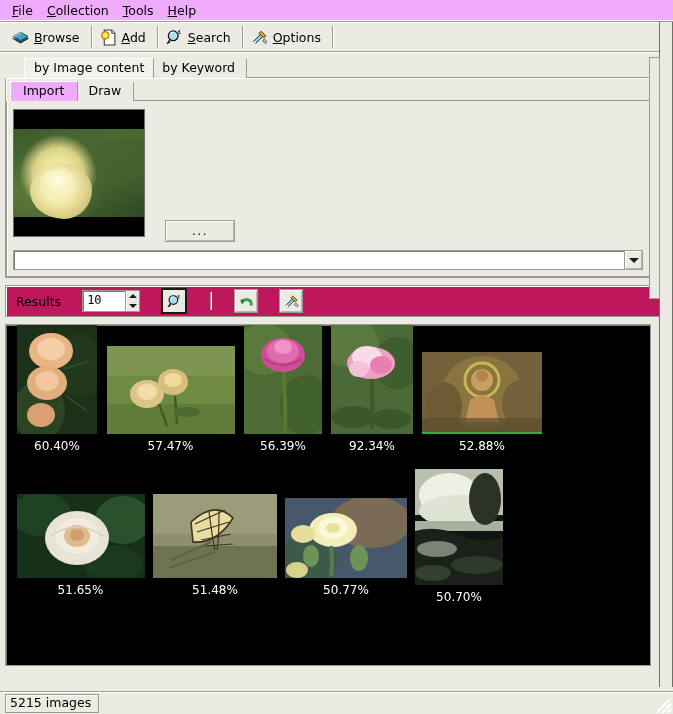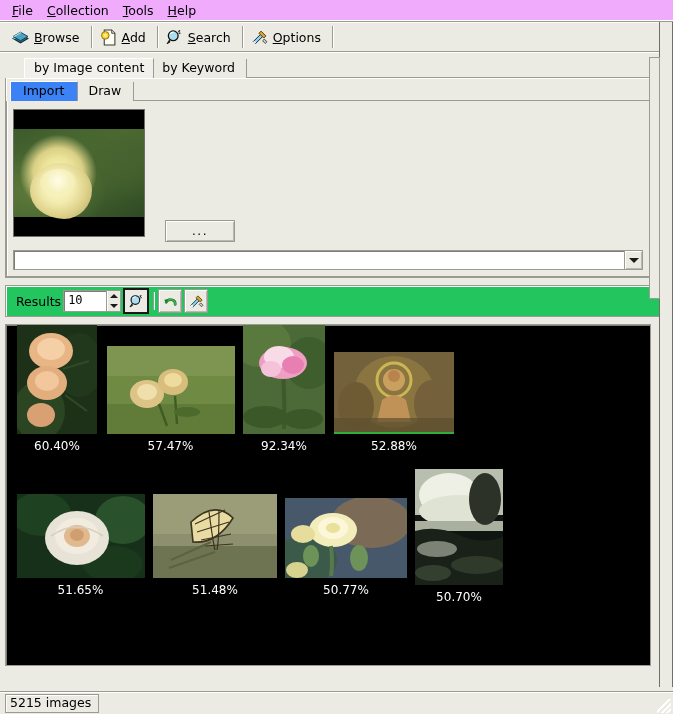--- a/index.html
+++ b/index.html
@@ -83,21 +83,21 @@
   }
   .tabrow2{
     display:flex;align-items:flex-end;height:20px;
     padding-left:4px;padding-top:3px;
   }
   .tab2{
     border:1px solid #9b9b93;border-bottom:none;
     background:#ebeae3;padding:2px 12px 3px 12px;
     font-size:12.5px;line-height:14px;margin-right:-1px;cursor:default;
   }
-  .tab2.sel{background:#3b82f6;border-top-color:#fff;border-left-color:#fff;}
+  .tab2.sel{background:#f0abfc;border-top-color:#fff;border-left-color:#fff;}
   .tab2.plain{border:none;border-right:1px solid #9b9b93;background:transparent;margin-right:0;}
   .tabrow2 .filler{flex:1;border-bottom:1px solid #9b9b93;height:100%;}
   .inner-body{
     border:1px solid #9b9b93;border-top:none;
     background:#ebeae3;
     box-shadow:inset 1px 0 0 #fff;
     padding:8px 6px 6px 6px;
     position:relative;
   }
   
@@ -155,22 +155,22 @@
   .combo-arrow i{
     display:block;width:0;height:0;
     border-left:5px solid transparent;border-right:5px solid transparent;
     border-top:5px solid #1a1a16;
   }
   
   .results-bar{
     margin:7px 4px 0 5px;
     border:1px solid #9b9b93;
     box-shadow:inset 1px 1px 0 #fff;
-    background:#22c55e;
-    height:30px;display:flex;align-items:center;padding-left:10px;gap:2px;
+    background:#be185d;
+    height:30px;display:flex;align-items:center;padding-left:10px;gap:21px;
   }
   .res-label{font-size:12.5px;}
   .spinner{
     display:flex;height:20px;border:1px solid #9b9b93;
     box-shadow:inset 1px 1px 0 #7d7d76;background:#fff;
   }
   .spin-val{width:34px;padding:0 4px;font-size:12px;line-height:18px;font-family:"DejaVu Sans Mono","Liberation Mono",monospace;}
   .spin-btns{width:13px;background:#ebeae3;border-left:1px solid #9b9b93;
     display:flex;flex-direction:column;box-shadow:inset 1px 0 0 #fff;}
   .spin-btns span{flex:1;display:flex;align-items:center;justify-content:center;}
@@ -424,20 +424,35 @@
           <ellipse cx="40" cy="46" rx="10" ry="8" fill="#f0dfab"></ellipse>
           <ellipse cx="66" cy="36" rx="15" ry="13" fill="#d9bd7c"></ellipse>
           <ellipse cx="66" cy="34" rx="9" ry="7" fill="#eedc9f"></ellipse>
           <path d="M52 58 l8 22 M68 50 l2 28" stroke="#3f5c24" stroke-width="2.4" fill="none"></path>
           <ellipse cx="80" cy="66" rx="13" ry="5" fill="#4c6a2b"></ellipse>
         </svg>
       </div>
       <div class="res-pct">57.47%</div>
     </div>
 
+    <div class="res-cell" style="width:88px;">
+      <div class="res-thumb" style="width:78px;height:112px;">
+        <svg width="78" height="112" viewBox="0 0 78 112">
+          <rect width="78" height="112" fill="#4d6b35"></rect>
+          <ellipse cx="20" cy="24" rx="28" ry="26" fill="#5a7a3d"></ellipse>
+          <ellipse cx="62" cy="80" rx="26" ry="30" fill="#41612c"></ellipse>
+          <path d="M39 38 q3 40 2 70" stroke="#567a32" stroke-width="4" fill="none"></path>
+          <ellipse cx="39" cy="30" rx="22" ry="17" fill="#cf4e97"></ellipse>
+          <ellipse cx="39" cy="26" rx="16" ry="12" fill="#e06cae"></ellipse>
+          <ellipse cx="39" cy="22" rx="9" ry="7" fill="#ef93c8"></ellipse>
+          <path d="M20 34 q19 12 38 0" stroke="#b83d82" stroke-width="2" fill="none"></path>
+        </svg>
+      </div>
+      <div class="res-pct">56.39%</div>
+    </div>
 
     <div class="res-cell" style="width:90px;">
       <div class="res-thumb" style="width:82px;height:112px;">
         <svg width="82" height="112" viewBox="0 0 82 112">
           <rect width="82" height="112" fill="#4b6a38"></rect>
           <ellipse cx="18" cy="18" rx="30" ry="24" fill="#59793f"></ellipse>
           <ellipse cx="66" cy="38" rx="24" ry="26" fill="#3f5e2d"></ellipse>
           <path d="M40 48 q2 30 1 56" stroke="#3d5a2a" stroke-width="4" fill="none"></path>
           <ellipse cx="22" cy="92" rx="22" ry="11" fill="#3a5828"></ellipse>
           <ellipse cx="60" cy="94" rx="20" ry="10" fill="#3a5828"></ellipse>

